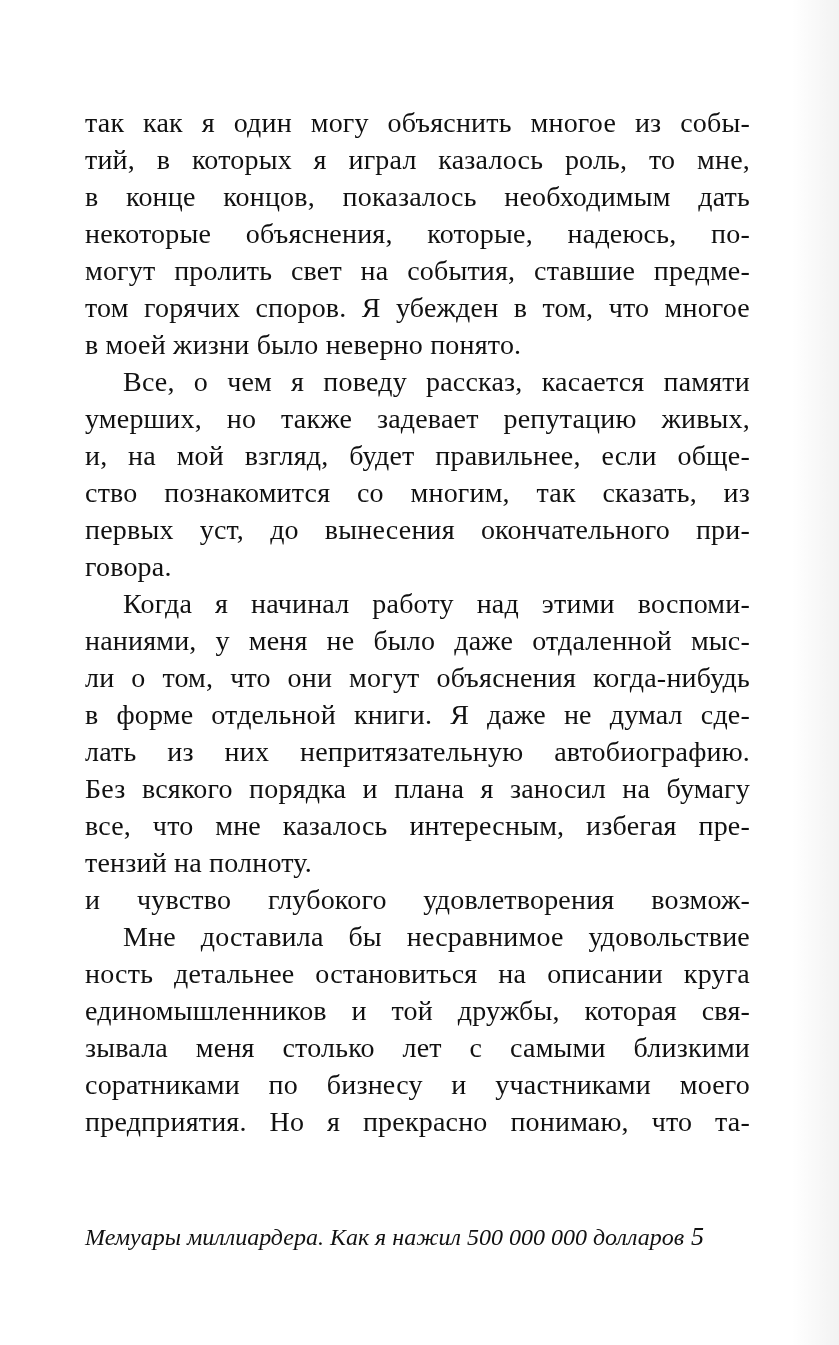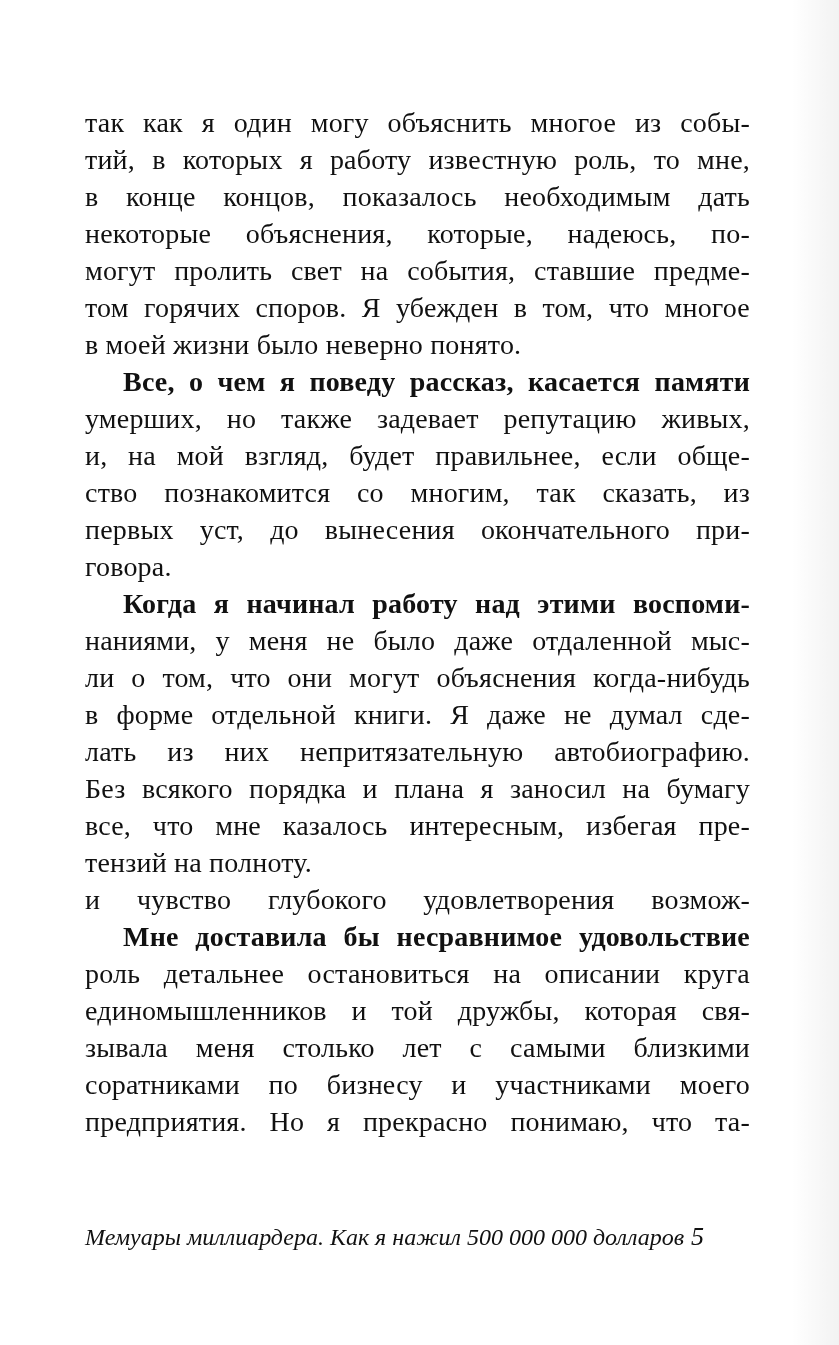--- a/index.html
+++ b/index.html
@@ -40,21 +40,20 @@
     text-align-last: justify;
     -moz-text-align-last: justify;
     white-space: normal;
   }
   .ln.end {
     text-align-last: left;
     -moz-text-align-last: left;
   }
   .ln.ind {
     text-indent: 38px;
-    font-weight: bold;
   }
   .footer {
     position: absolute;
     left: 85px;
     top: 1220px;
     width: 665px;
     display: flex;
     justify-content: space-between;
     align-items: baseline;
     box-sizing: border-box;
@@ -72,21 +71,21 @@
 </style>
 </head>
 <body>
 
 <div class="page">
 
   <div class="body-text">
 
     <div class="para">
       <div class="ln">так как я один могу объяснить многое из собы-</div>
-      <div class="ln">тий, в которых я работу известную роль, то мне,</div>
+      <div class="ln">тий, в которых я играл казалось роль, то мне,</div>
       <div class="ln">в конце концов, показалось необходимым дать</div>
       <div class="ln">некоторые объяснения, которые, надеюсь, по-</div>
       <div class="ln">могут пролить свет на события, ставшие предме-</div>
       <div class="ln">том горячих споров. Я убежден в том, что многое</div>
       <div class="ln end">в моей жизни было неверно понято.</div>
     </div>
 
     <div class="para">
       <div class="ln ind">Все, о чем я поведу рассказ, касается памяти</div>
       <div class="ln">умерших, но также задевает репутацию живых,</div>
@@ -103,21 +102,21 @@
       <div class="ln">в форме отдельной книги. Я даже не думал сде-</div>
       <div class="ln">лать из них непритязательную автобиографию.</div>
       <div class="ln">Без всякого порядка и плана я заносил на бумагу</div>
       <div class="ln">все, что мне казалось интересным, избегая пре-</div>
       <div class="ln end">тензий на полноту.</div>
     </div>
 
     <div class="para">
       <div class="ln">и чувство глубокого удовлетворения возмож-</div>
       <div class="ln ind">Мне доставила бы несравнимое удовольствие</div>
-      <div class="ln">роль детальнее остановиться на описании круга</div>
+      <div class="ln">ность детальнее остановиться на описании круга</div>
       <div class="ln">единомышленников и той дружбы, которая свя-</div>
       <div class="ln">зывала меня столько лет с самыми близкими</div>
       <div class="ln">соратниками по бизнесу и участниками моего</div>
       <div class="ln">предприятия. Но я прекрасно понимаю, что та-</div>
     </div>
 
   </div>
 
   <div class="footer">
     <span class="running-title">Мемуары миллиардера. Как я нажил 500 000 000 долларов</span>

